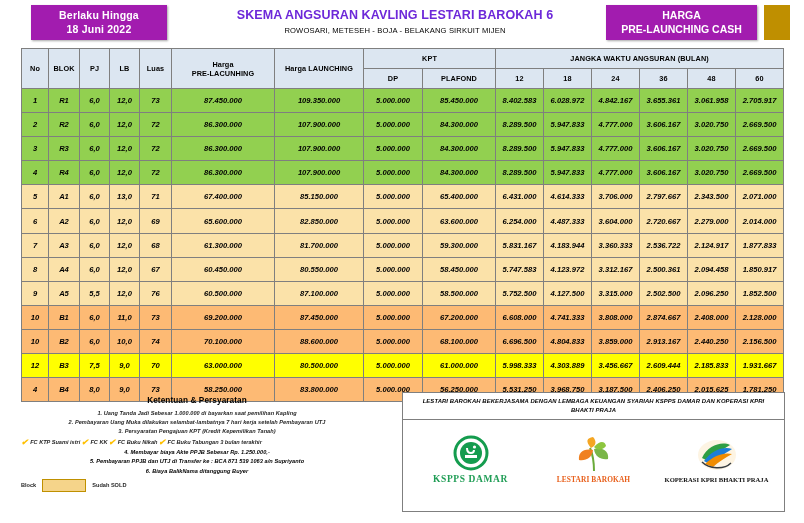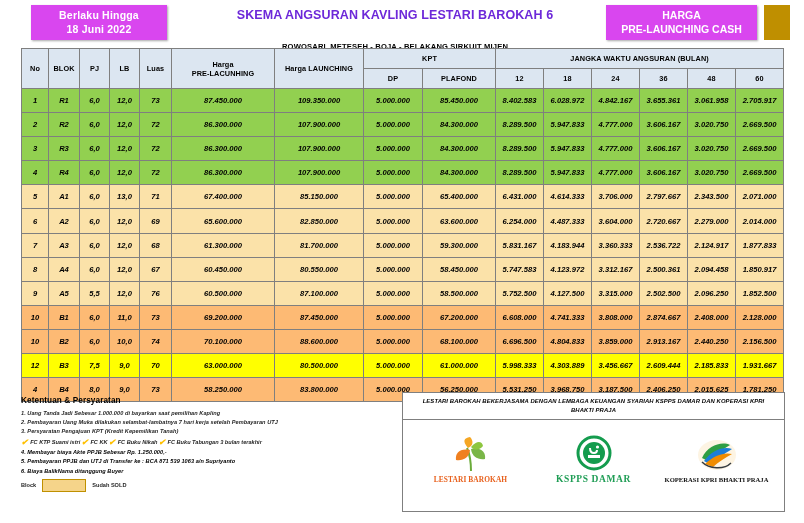--- a/index.html
+++ b/index.html
@@ -11,42 +11,42 @@
     position:relative;
     color:#000;
   }
 
   
   .header{
     position:absolute; left:0; top:0; width:804px; height:46px;
   }
   .badge{
     position:absolute;
-    background:#d946ef;
+    background:#a21caf;
     color:#ffffff;
     font-weight:bold;
     text-align:center;
     line-height:1.25;
     box-shadow:1px 1px 2px rgba(0,0,0,.35);
     display:flex;flex-direction:column;justify-content:center;align-items:center;
   }
   #badge-left{ left:31px; top:5px; width:136px; height:35px; font-size:10.5px; letter-spacing:.2px;}
   #badge-right{ left:606px; top:5px; width:151px; height:35px; font-size:10.5px;}
   .gold-block{
     position:absolute; left:764px; top:5px; width:26px; height:35px;
     background:#bf8f00;
   }
   .title-wrap{
     position:absolute; left:190px; top:8px; width:410px; text-align:center;
   }
   .title-main{
     font-size:12.5px; font-weight:bold; letter-spacing:.1px; color:#6d28d9;
   }
   .title-sub{
-    font-size:7.6px; font-weight:bold; letter-spacing:.15px; color:#000; margin-top:20px;
+    font-size:7.6px; font-weight:normal; letter-spacing:.15px; color:#000; margin-top:4px;
   }
 
   
   .table-wrap{
     position:absolute; left:21px; top:48px; width:762px;
   }
   table.sched{
     border-collapse:collapse;
     width:762px;
     table-layout:fixed;
@@ -91,21 +91,21 @@
   col.c-launch{width:89px}
   col.c-dp{width:59px}
   col.c-plafond{width:73px}
   col.c-term{width:48px}
 
   
   .footer{
     position:absolute; left:21px; top:396px; width:762px; height:118px;
   }
   .terms{
-    position:absolute; left:0; top:0; width:352px;
+    position:absolute; left:0; top:0; width:352px;text-align:center;
   }
   .terms h3{
     margin:0 0 5px 0; font-size:8.2px; font-weight:bold; letter-spacing:.1px;
   }
   .terms p{
     margin:0 0 3.2px 0; font-size:5.6px; font-style:italic; font-weight:bold;
     color:#262626; letter-spacing:.05px;
   }
   .terms p.strong{ color:#000; }
   .docline{
@@ -461,42 +461,42 @@
       <span>Sudah SOLD</span>
     </div>
   </div>
 
   <div class="partners">
     <div class="partners-head">LESTARI BAROKAH BEKERJASAMA DENGAN LEMBAGA KEUANGAN SYARIAH KSPPS DAMAR DAN KOPERASI KPRI BHAKTI PRAJA</div>
     <div class="partners-body">
 
       <div class="partner">
         <div class="mark">
+          <svg width="36" height="36" viewBox="0 0 36 36">
+            <circle cx="18" cy="18" r="16" fill="none" stroke="#149c4e" stroke-width="3"></circle>
+            <circle cx="18" cy="18" r="11" fill="#149c4e"></circle>
+            <path d="M12 20 h12 v3 h-12 z" fill="#ffffff"></path>
+            <path d="M14 13 c0 4 2 5 4 5 c2 0 3-1 3-3" stroke="#ffffff" stroke-width="2" fill="none"></path>
+            <circle cx="21.5" cy="12" r="1.6" fill="#ffffff"></circle>
+          </svg>
+        </div>
+        <div class="p-name p2name">KSPPS DAMAR</div>
+      </div>
+
+      <div class="partner">
+        <div class="mark">
           <svg width="40" height="36" viewBox="0 0 40 36">
             <path d="M20 34 C20 26 19 18 16 11" stroke="#6aab3a" stroke-width="2" fill="none"></path>
             <path d="M19 13 C9 11 4 16 5 23 C12 24 18 21 19 13 Z" fill="#f08020"></path>
             <path d="M20 12 C30 10 35 15 34 22 C27 23 21 20 20 12 Z" fill="#7ab648"></path>
             <path d="M17 11 C11 4 13 1 19 0 C23 4 22 9 17 11 Z" fill="#f5a623"></path>
             <path d="M20 10 C26 3 31 4 32 9 C29 13 24 14 20 10 Z" fill="#8dc63f"></path>
           </svg>
         </div>
         <div class="p-name p1name">LESTARI BAROKAH</div>
-      </div>
-
-      <div class="partner">
-        <div class="mark">
-          <svg width="36" height="36" viewBox="0 0 36 36">
-            <circle cx="18" cy="18" r="16" fill="none" stroke="#149c4e" stroke-width="3"></circle>
-            <circle cx="18" cy="18" r="11" fill="#149c4e"></circle>
-            <path d="M12 20 h12 v3 h-12 z" fill="#ffffff"></path>
-            <path d="M14 13 c0 4 2 5 4 5 c2 0 3-1 3-3" stroke="#ffffff" stroke-width="2" fill="none"></path>
-            <circle cx="21.5" cy="12" r="1.6" fill="#ffffff"></circle>
-          </svg>
-        </div>
-        <div class="p-name p2name">KSPPS DAMAR</div>
       </div>
 
       <div class="partner">
         <div class="mark">
           <svg width="42" height="34" viewBox="0 0 42 34">
             <ellipse cx="21" cy="17" rx="19" ry="15" fill="#fdf4e3"></ellipse>
             <path d="M6 20 C12 7 26 3 34 7 C27 11 20 17 14 24 Z" fill="#2f9e44"></path>
             <path d="M8 23 C16 12 28 8 36 11 C28 16 20 21 15 27 Z" fill="#1c7ed6"></path>
             <path d="M9 26 C18 17 29 14 36 16 C29 20 22 24 17 29 Z" fill="#f08c00"></path>
             <path d="M6 24 C13 31 28 32 35 25" stroke="#343a40" stroke-width="1.4" fill="none"></path>

